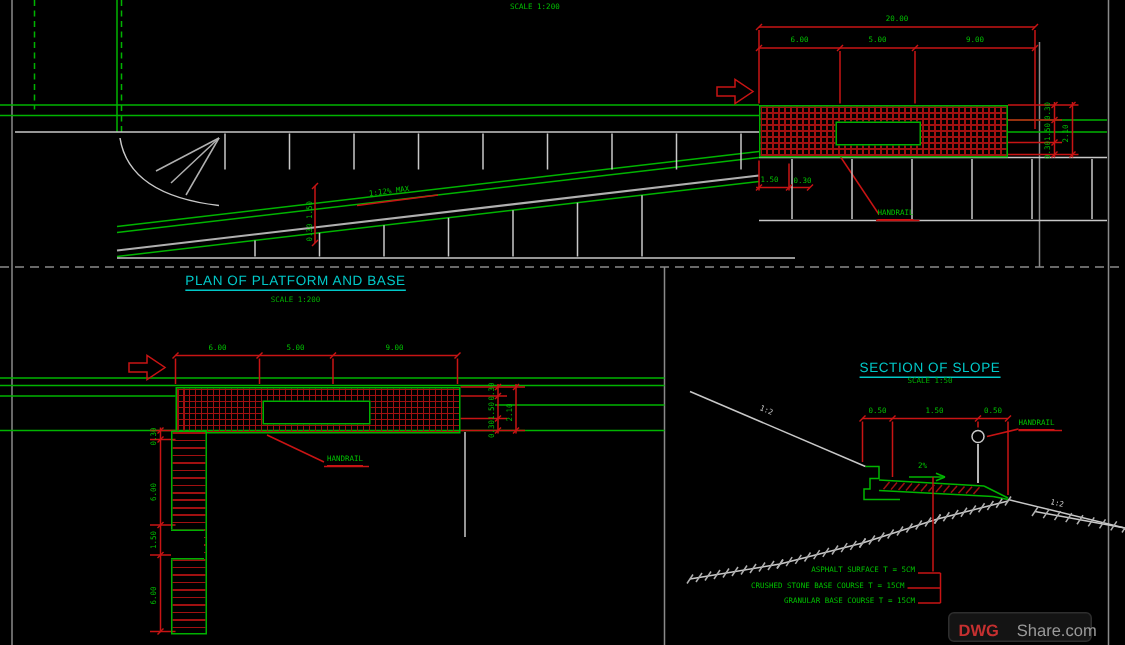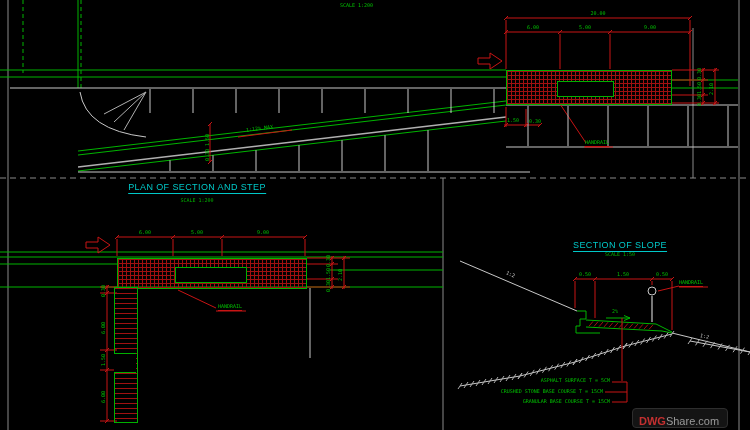--- a/index.html
+++ b/index.html
@@ -19,21 +19,21 @@
     background-image:repeating-linear-gradient(90deg,#a01010 0 1px,transparent 1px 4px),
                      repeating-linear-gradient(0deg,#a01010 0 1px,transparent 1px 4px);}
   .innerbox{position:absolute;background:#000;border:1px solid #00b000;}
   .stairs{position:absolute;border:1px solid #00b000;
     background-image:repeating-linear-gradient(180deg,#a01010 0 1px,transparent 1px 5px);}
   .landing{position:absolute;background:#000;border-top:1px solid #00b000;border-bottom:1px solid #00b000;}
   #wm{position:absolute;left:632px;top:408px;width:96px;height:20px;background:#141414;
       border:1px solid #2e2e2e;border-radius:4px;display:flex;align-items:flex-end;
       padding-left:6px;box-sizing:border-box;font-family:"Liberation Sans",sans-serif;font-size:11px;}
   #wm .p1{color:#c53030;font-weight:bold;}
-  #wm .p2{color:#9a9a9a;}
+  #wm .p2{color:#9a9a9a;padding-left:12px;}
 </style>
 </head>
 <body>
 
 <div id="sheet">
 
   <svg id="lines" width="750" height="430">
 
     <line x1="8" y1="0" x2="8" y2="430" stroke="#8a8a8a" stroke-width="1"></line>
     <line x1="739" y1="0" x2="739" y2="430" stroke="#8a8a8a" stroke-width="1"></line>
@@ -283,21 +283,21 @@
   <div class="lbl rot" style="left:697px;top:94px;">1.50</div>
   <div class="lbl rot" style="left:697px;top:106px;">0.30</div>
   <div class="lbl rot" style="left:709px;top:95px;">2.10</div>
   <div class="lbl" style="left:507px;top:118px;">1.50</div>
   <div class="lbl" style="left:529px;top:119px;">0.30</div>
   <div class="lbl rot" style="left:205px;top:146px;">1.50</div>
   <div class="lbl rot" style="left:205px;top:161px;">0.30</div>
   <div class="lbl" style="left:246px;top:126px;transform:rotate(-7deg);">1:12% MAX</div>
   <div class="lbl hr-lbl" style="left:585px;top:140px;">HANDRAIL</div>
 
-  <div class="title" style="left:197px;top:182px;">PLAN OF SECTION AND STEP</div>
+  <div class="title" style="left:197px;top:182px;">PLAN OF PLATFORM AND BASE</div>
   <div class="scl" style="left:197px;top:197px;">SCALE 1:200</div>
   <div class="lbl ctr" style="left:145px;top:230px;">6.00</div>
   <div class="lbl ctr" style="left:197px;top:230px;">5.00</div>
   <div class="lbl ctr" style="left:263px;top:230px;">9.00</div>
   <div class="lbl rot" style="left:326px;top:267px;">0.30</div>
   <div class="lbl rot" style="left:326px;top:280px;">1.50</div>
   <div class="lbl rot" style="left:326px;top:292px;">0.30</div>
   <div class="lbl rot" style="left:338px;top:281px;">2.10</div>
   <div class="lbl rot" style="left:101px;top:297px;">0.30</div>
   <div class="lbl rot" style="left:101px;top:334px;">6.00</div>

